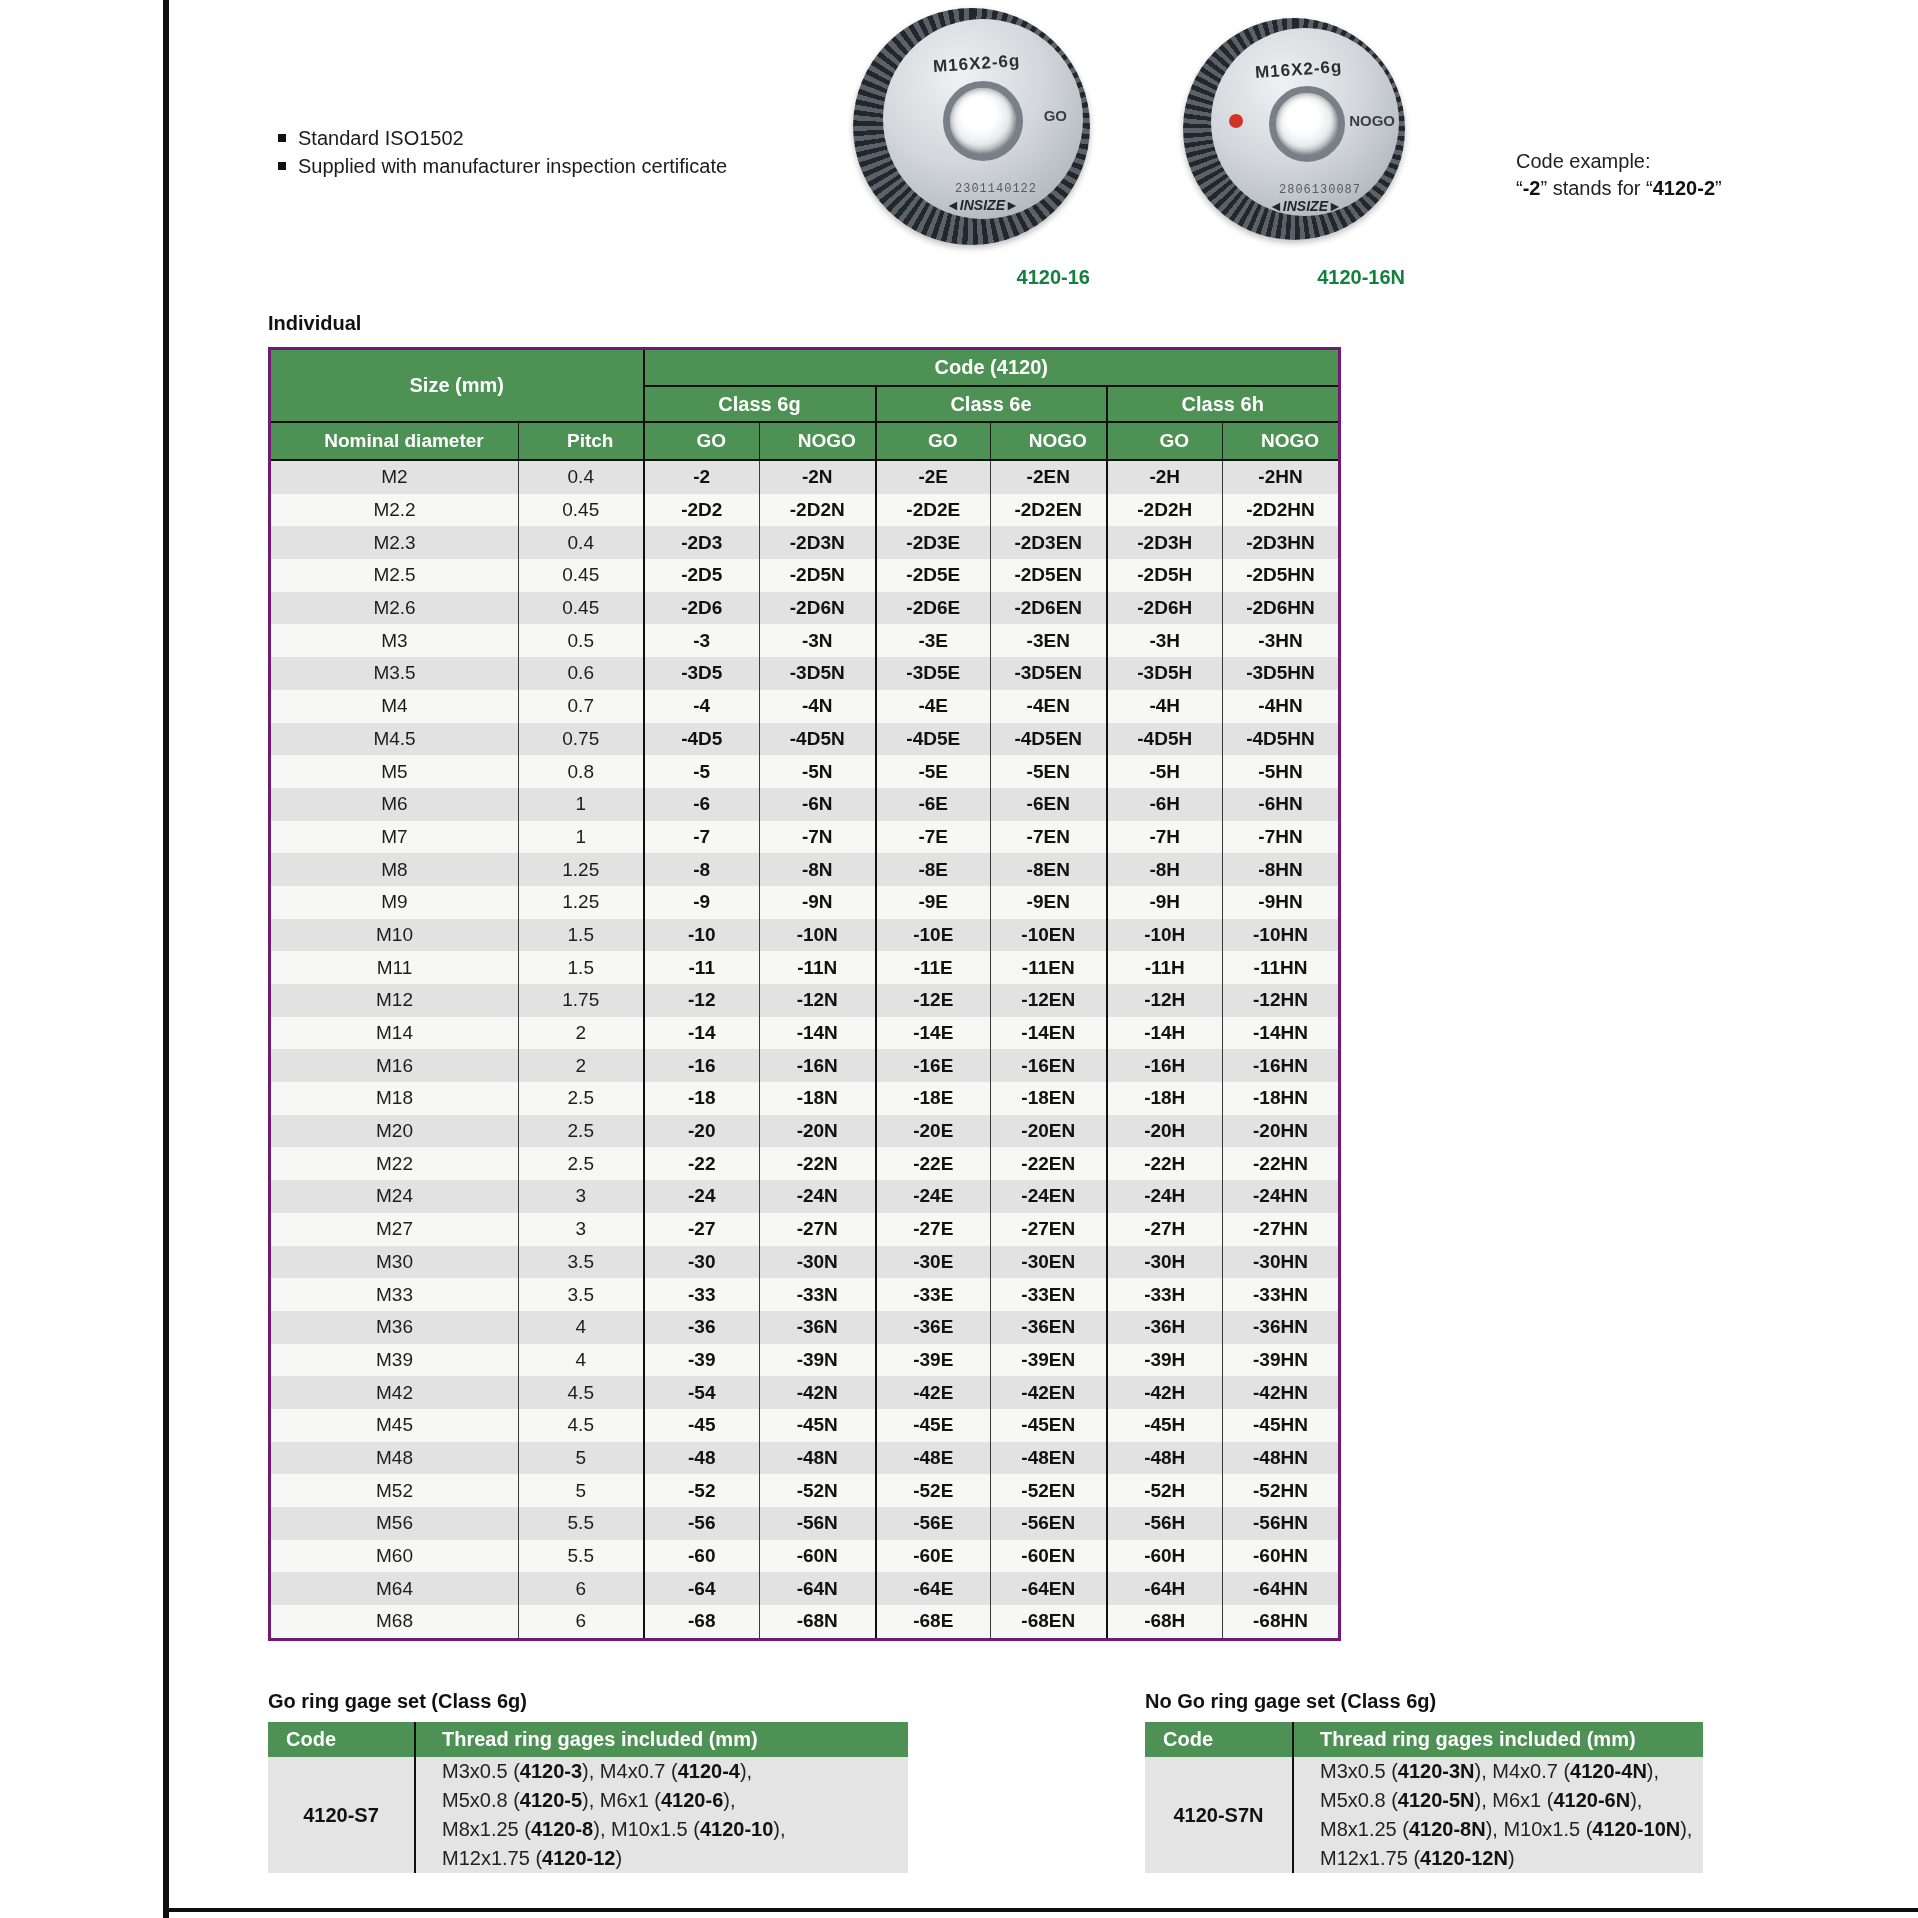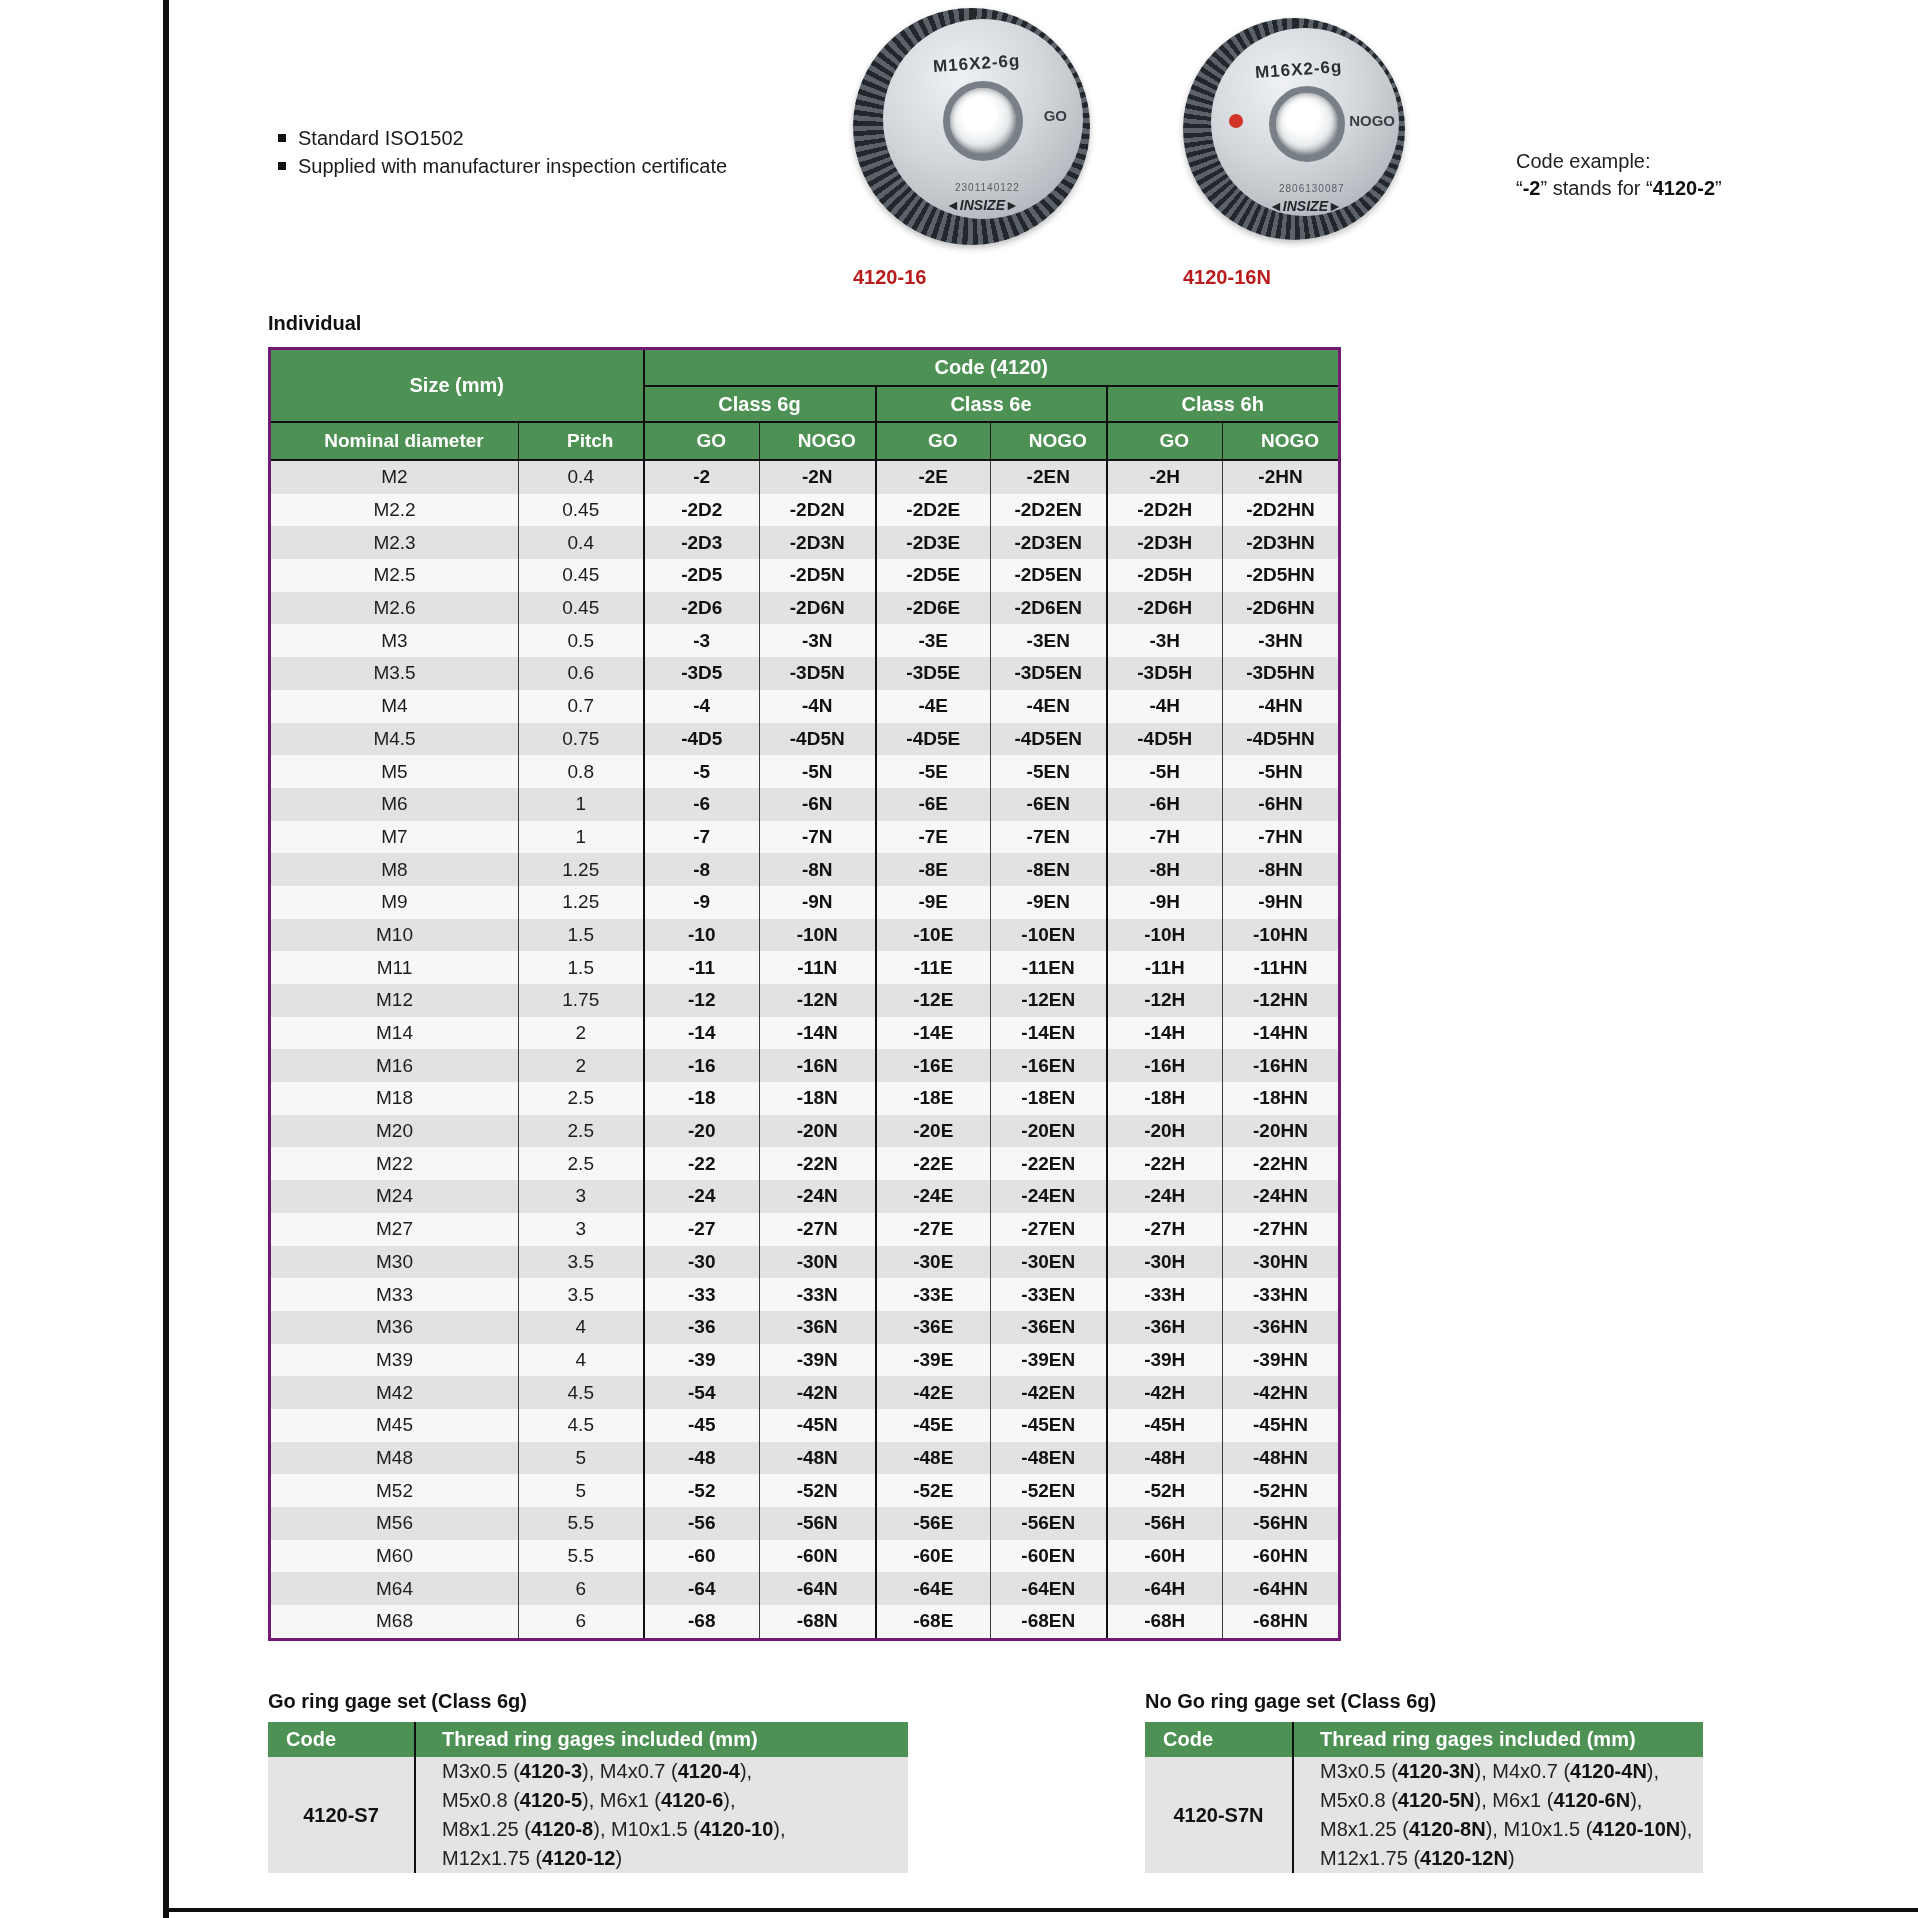--- a/index.html
+++ b/index.html
@@ -22,23 +22,23 @@
         background:repeating-conic-gradient(#23272c 0deg 2.6deg,#5a6169 2.6deg 5.2deg);
         box-shadow:0 3px 6px rgba(0,0,0,.25);}
   .face{position:absolute;border-radius:50%;
         background:radial-gradient(circle at 38% 30%,#eff1f3 0%,#d3d7db 45%,#aeb4ba 85%,#989ea5 100%);}
   .hole{position:absolute;border-radius:50%;
         background:radial-gradient(circle at 44% 40%,#ffffff 30%,#e7eaec 55%,#8d939b 80%,#4a5057 100%);
         border:7px solid #787f87;box-shadow:inset 0 0 6px rgba(0,0,0,.45);}
   .marking{position:absolute;font-size:17px;font-weight:bold;color:#2b2e33;transform:rotate(-4deg);letter-spacing:1px;}
   .sidetext{position:absolute;font-size:15px;font-weight:bold;color:#3a3e44;}
   .logo{position:absolute;font-size:14px;font-weight:bold;font-style:italic;color:#23262b;letter-spacing:0px;white-space:nowrap;margin-top:32px;}
-  .serial{position:absolute;font-size:10px;color:#565b61;letter-spacing:1px;white-space:nowrap;}
+  .serial{position:absolute;font-size:12px;color:#565b61;letter-spacing:1px;white-space:nowrap;font-family:Liberation Mono, monospace;}
   .reddot{position:absolute;width:14px;height:14px;border-radius:50%;background:#d23327;}
-  .ring-label{position:absolute;font-size:20px;font-weight:bold;text-align:left;color:#b91c1c;}
+  .ring-label{position:absolute;font-size:20px;font-weight:bold;text-align:right;color:#15803d;}
 
   
   .individual{position:absolute;left:268px;top:312px;font-size:20px;font-weight:bold;color:#111;}
 
   
   .main-wrap{position:absolute;left:268px;top:347px;}
   table.main{border-collapse:collapse;table-layout:fixed;width:1071px;border:3px solid #701a75;}
   table.main th{background:#4e9154;color:#ffffff;font-weight:bold;font-size:20px;padding:0;}
   table.main th.sub{font-size:19px;}
   table.main th{border-left:1px solid #1c1c1c;border-bottom:2px solid #101010;}

